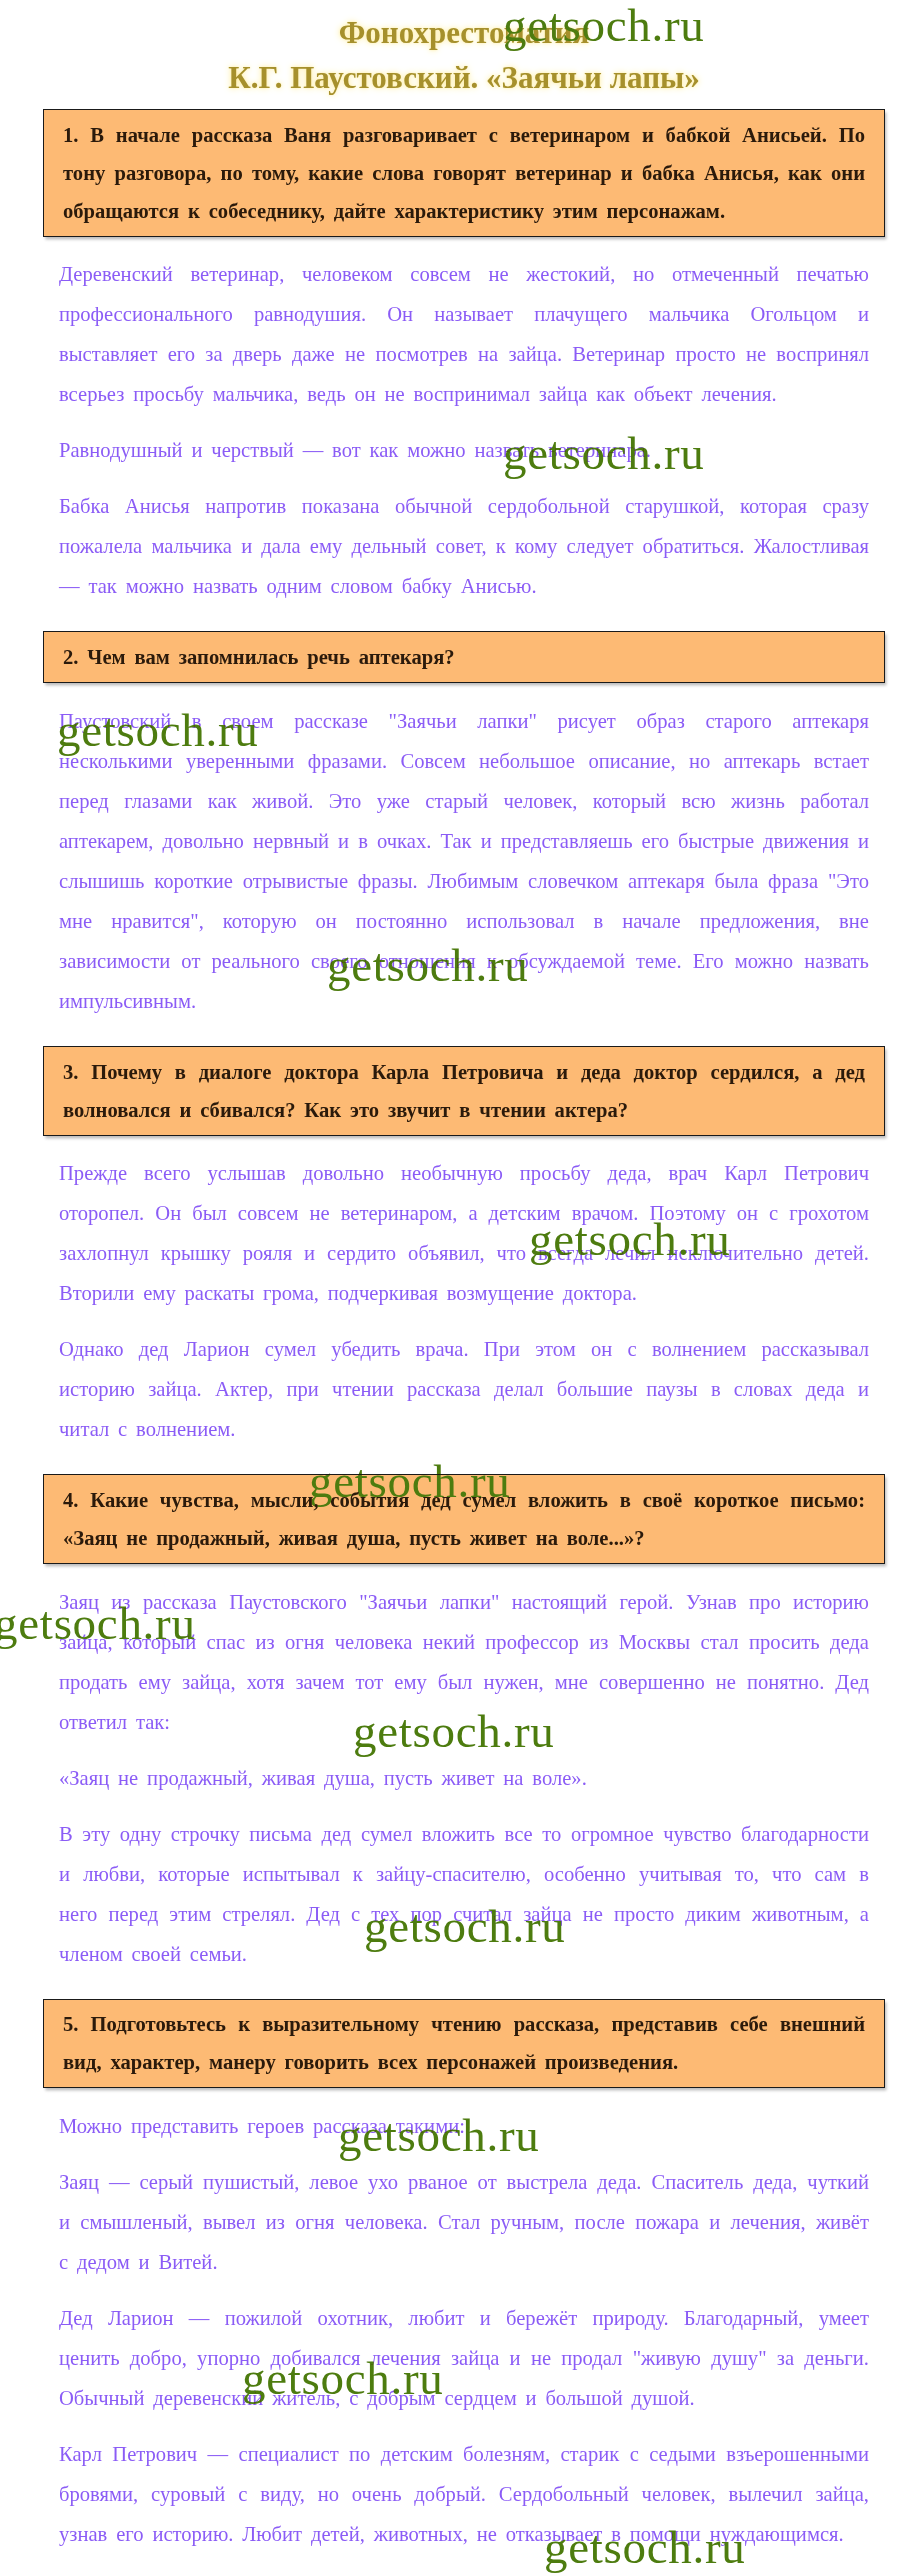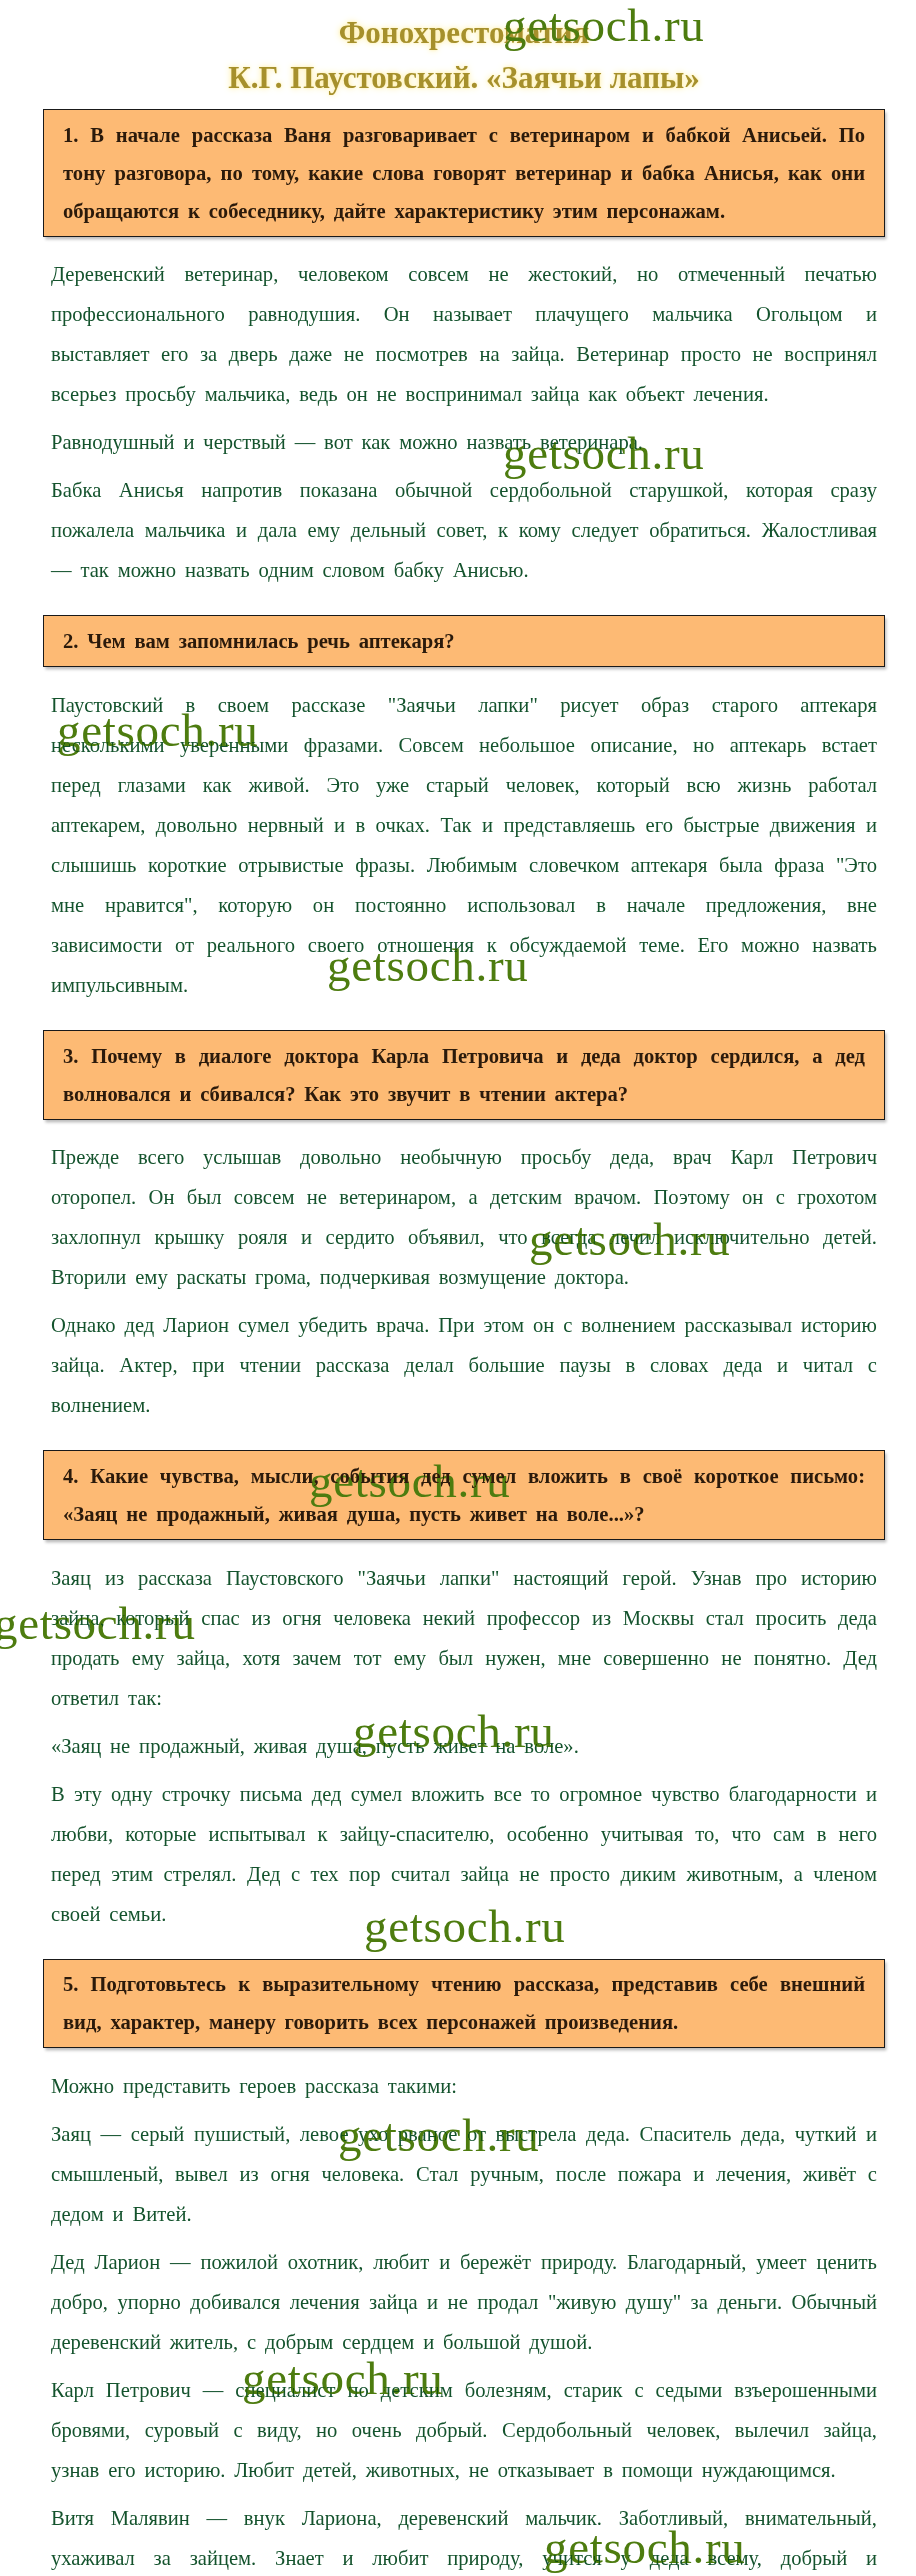--- a/index.html
+++ b/index.html
@@ -34,24 +34,24 @@
     margin: 25px 0 17.6px 0;
     font-weight: bold;
     font-size: 20.6px;
     line-height: 38px;
     color: #2b1a0b;
     text-align: justify;
     word-spacing: 3.7px;
   }
   .section:first-of-type .qbox { margin-top: 11.8px; }
   .answer {
-    margin: 8px;
+    margin: 16px;
     font-size: 20.6px;
     line-height: 40px;
-    color: #14532d;
+    color: #8b5cf6;
     text-align: justify;
     word-spacing: 3.7px;
   }
   .watermark {
     position: absolute;
     z-index: 5;
     pointer-events: none;
     mix-blend-mode: darken;
     color: #4d7c0f;
     font-family: "Liberation Serif", serif;

